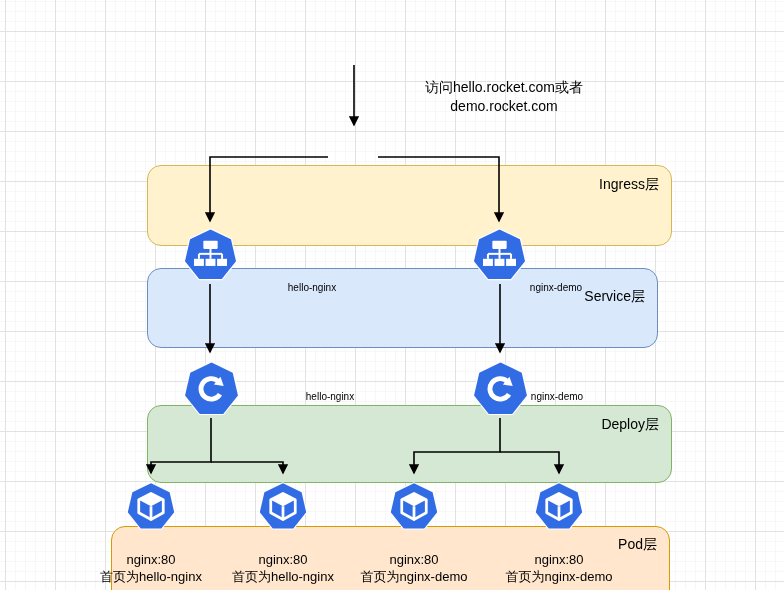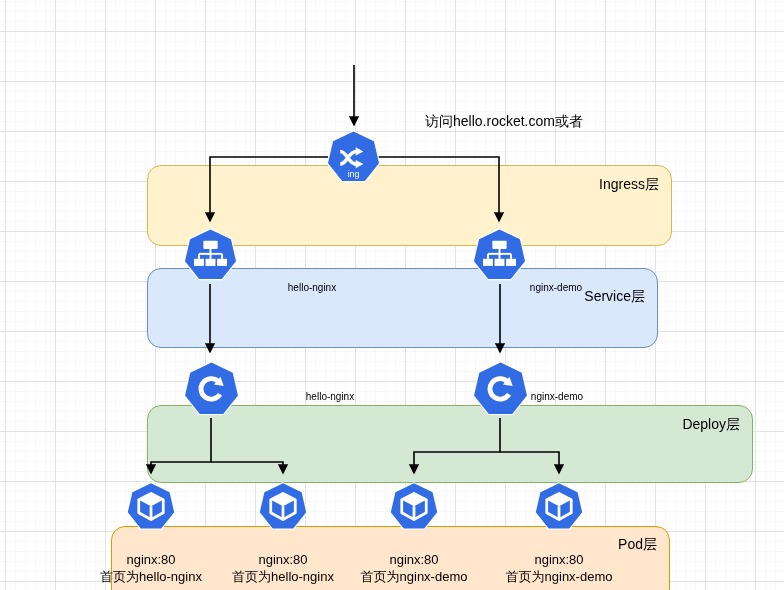--- a/index.html
+++ b/index.html
@@ -11,29 +11,29 @@
       linear-gradient(to right, #e2e2e2 1px, transparent 1px),
       linear-gradient(to bottom, #e2e2e2 1px, transparent 1px),
       linear-gradient(to right, #f7f7f7 1px, transparent 1px),
       linear-gradient(to bottom, #f7f7f7 1px, transparent 1px);
     background-size:50px 50px,50px 50px,10px 10px,10px 10px;
     background-position:5px 31px,5px 31px,5px 1px,5px 1px;
   }
   .band{position:absolute;border-radius:14px;border:1.4px solid;box-sizing:border-box;margin-top:48px;}
   .band-ingress{left:147px;top:117px;width:525px;height:81px;background:#FFF2CC;border-color:#D6B656;}
   .band-service{left:147px;top:220px;width:511px;height:80px;background:#DAE8FC;border-color:#6C8EBF;}
-  .band-deploy{left:147px;top:357px;width:606px;height:78px;background:#D5E8D4;border-color:#82B366;}
+  .band-deploy{left:147px;top:357px;width:525px;height:78px;background:#D5E8D4;border-color:#82B366;}
   .band-pod{left:111px;top:478px;width:559px;height:92px;background:#FFE6CC;border-color:#D79B00;}
   .band-title{position:absolute;right:12px;font-size:14px;white-space:nowrap;}
   .edges{position:absolute;left:0;top:0;z-index:3;}
   .node{position:absolute;z-index:4;}
   .node svg{display:block;}
   .lbl{position:absolute;z-index:5;font-size:10px;text-align:center;white-space:nowrap;}
   .note{position:absolute;left:388px;top:78px;width:232px;z-index:5;
-        font-size:14px;line-height:19px;text-align:center;white-space:nowrap;margin-top:34px;}
+        font-size:14px;line-height:19px;text-align:center;white-space:nowrap;}
   .pod-caption{position:absolute;z-index:5;width:150px;top:531px;
         font-size:13px;line-height:17px;text-align:center;white-space:nowrap;margin-top:20px;}
   .icon-glyph-text{font-family:"Liberation Sans",sans-serif;}
 </style>
 </head>
 <body>
 
 <div class="canvas">
 
   <svg class="edges" width="784" height="590" viewBox="0 0 784 590">
@@ -63,35 +63,24 @@
   </div>
   <div class="band band-deploy">
     <span class="band-title" style="top:10px">Deploy层</span>
   </div>
   <div class="band band-pod">
     <span class="band-title" style="top:9px">Pod层</span>
   </div>
 
   <div class="note">
     <div>访问hello.rocket.com或者</div>
+    <div>demo.rocket.com</div>
   </div>
 
 
-  <div class="node" style="left:326px;top:130px">
-    <svg width="55" height="55" viewBox="0 0 100 100">
-      <path d="M50 2.5 L12.8 20.4 L3.6 60.6 L29.4 92.8 L70.6 92.8 L96.4 60.6 L87.2 20.4 Z" fill="#326CE5" stroke="#ffffff" stroke-width="4" paint-order="stroke"></path>
-      <g stroke="#ffffff" stroke-width="6.5" fill="none">
-        <path d="M26 62 C38 62 41 39 55 39"></path>
-        <path d="M26 39 C38 39 41 62 55 62"></path>
-      </g>
-      <polygon points="54,31.5 68,39 54,46.5" fill="#ffffff"></polygon>
-      <polygon points="54,54.5 68,62 54,69.5" fill="#ffffff"></polygon>
-      <text class="icon-glyph-text" x="50" y="86" text-anchor="middle" fill="#ffffff" font-size="16">ing</text>
-    </svg>
-  </div>
 
   <div class="node" style="left:183px;top:228px">
     <svg width="55" height="55" viewBox="0 0 100 100">
       <path d="M50 2.5 L12.8 20.4 L3.6 60.6 L29.4 92.8 L70.6 92.8 L96.4 60.6 L87.2 20.4 Z" fill="#326CE5" stroke="#ffffff" stroke-width="4" paint-order="stroke"></path>
       <g>
         <rect x="37" y="23" width="26" height="15" rx="1.5" fill="#ffffff"></rect>
         <g stroke="#ffffff" stroke-width="3.6" fill="none">
           <path d="M50 38 V47"></path>
             <path d="M29 47 H71"></path>
           <path d="M29 47 V56"></path>

